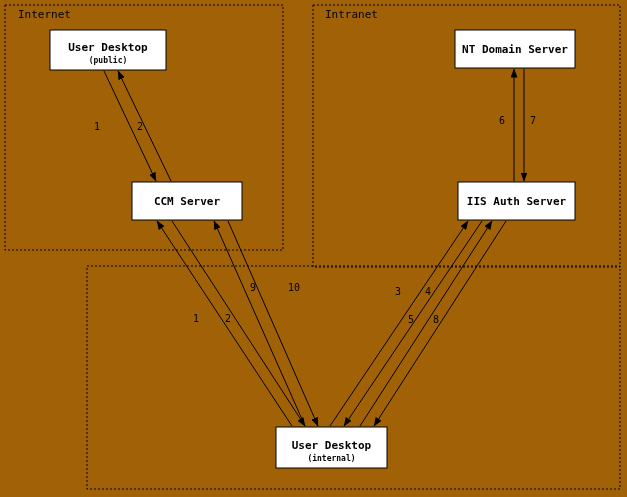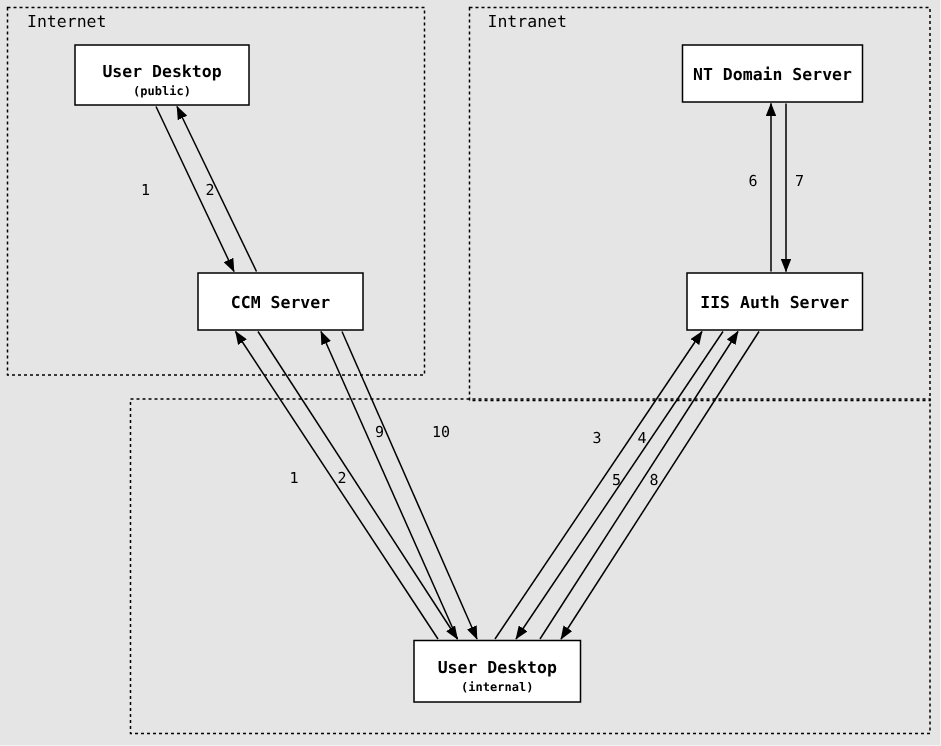--- a/index.html
+++ b/index.html
@@ -7,21 +7,21 @@
     padding: 0;
     background: #ffffff;
   }
   body {
     font-family: "DejaVu Sans Mono", monospace;
   }
   #diagram-root {
     position: relative;
     width: 627px;
     height: 497px;
-    background: #e5e5e5;
+    background: #a16207;
     overflow: hidden;
   }
   #diagram-svg {
     position: absolute;
     left: 0;
     top: 0;
     width: 627px;
     height: 497px;
   }
   .zone-label {

